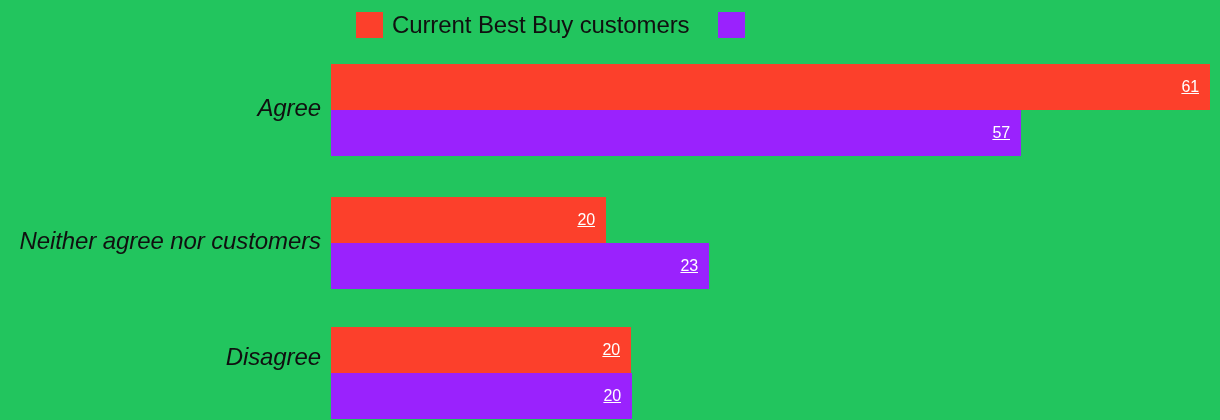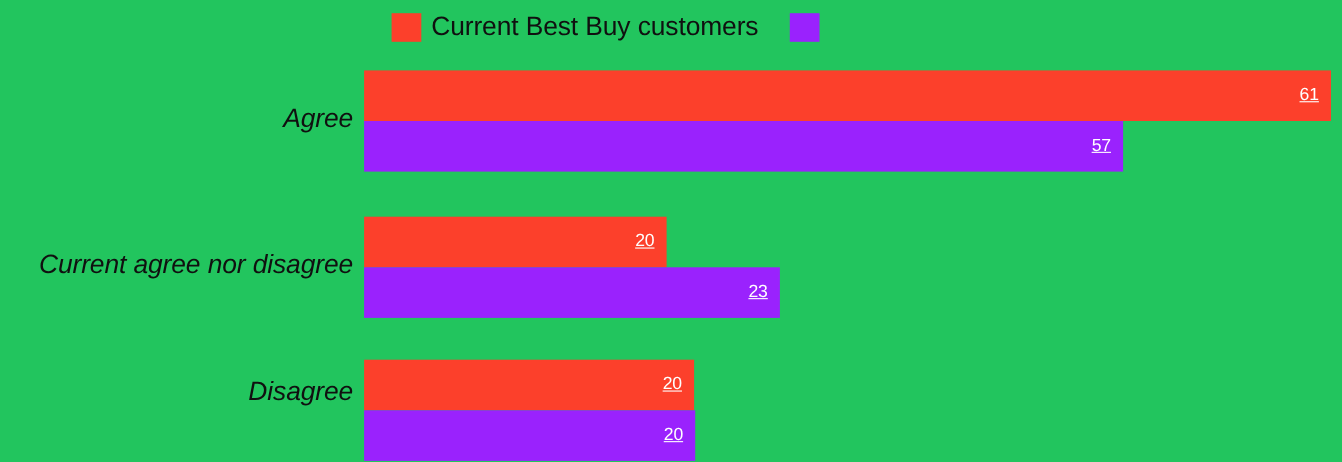--- a/index.html
+++ b/index.html
@@ -131,21 +131,21 @@
       <div class="cat-label" style="top:30px;">Agree</div>
       <div class="bar series-0" style="top:0px;width:879px;">
         <span class="bar-value">61</span>
       </div>
       <div class="bar series-1" style="top:46px;width:690px;">
         <span class="bar-value">57</span>
       </div>
     </div>
 
     <div class="group" style="top:197px;height:91px;">
-      <div class="cat-label" style="top:30px;">Current agree nor disagree</div>
+      <div class="cat-label" style="top:30px;">Neither agree nor customers</div>
       <div class="bar series-0" style="top:0px;width:275px;">
         <span class="bar-value">20</span>
       </div>
       <div class="bar series-1" style="top:46px;width:378px;">
         <span class="bar-value">23</span>
       </div>
     </div>
 
     <div class="group" style="top:327px;height:91px;">
       <div class="cat-label" style="top:16px;">Disagree</div>

